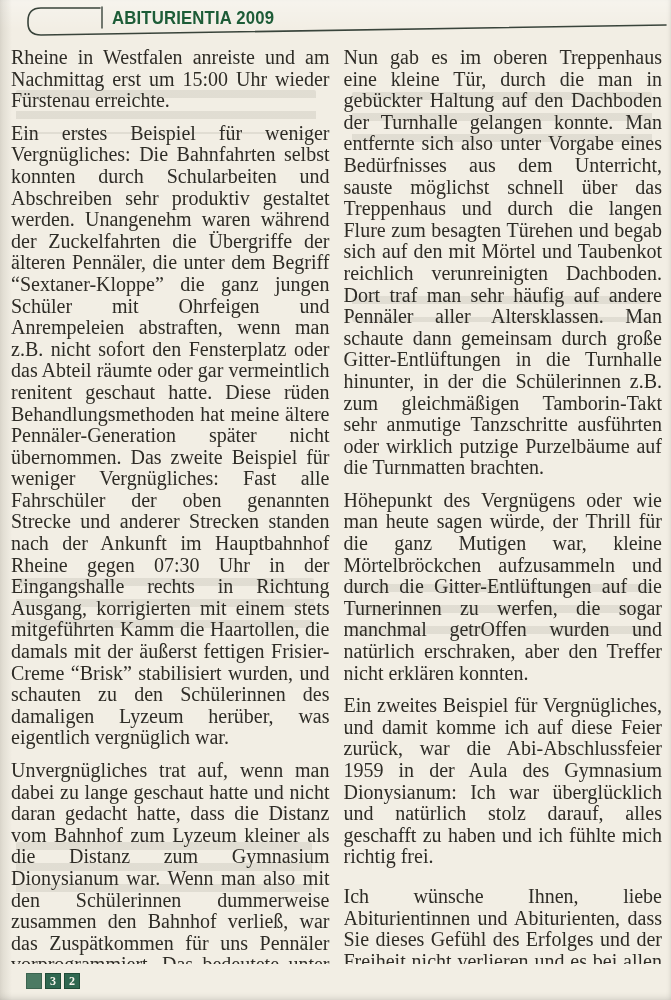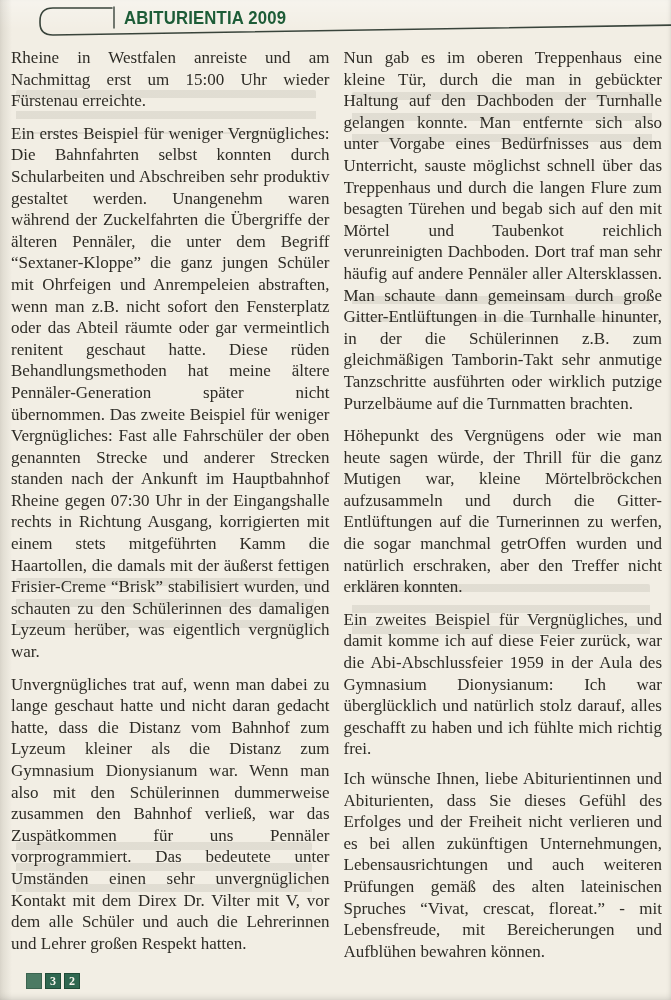--- a/index.html
+++ b/index.html
@@ -20,48 +20,48 @@
     width:671px;height:1000px;
     background:
       linear-gradient(90deg, rgba(90,85,70,.14) 0px, rgba(90,85,70,0) 12px),
       linear-gradient(180deg, rgba(255,255,255,.35) 0px, rgba(255,255,255,0) 30px),
       var(--paper);
     box-shadow: inset 0 -5px 8px -5px rgba(0,0,0,.18), inset -3px 0 6px -4px rgba(0,0,0,.12);
     overflow:hidden;
   }
 
   
-  .hdr{position:absolute;top:0;left:12px;width:592px;height:46px;}
+  .hdr{position:absolute;top:0;left:0;width:592px;height:46px;}
   .hdr svg{position:absolute;top:0;left:0;}
   .hdr .title{
     position:absolute;left:112px;top:6px;
     font-family:"Liberation Sans","DejaVu Sans",sans-serif;
     font-weight:800;font-size:19px;line-height:24px;
     letter-spacing:.2px;
     color:var(--title-green);
     transform:scaleX(.88);transform-origin:left center;
     white-space:nowrap;
   }
 
   
   .cols{
     position:absolute;top:47px;left:11px;right:9px;bottom:36px;
     display:flex;gap:14px;
     z-index:1;
   }
   .col{
     flex:1 1 0;
     text-align:justify;
-    font-size:17px;line-height:21.6px;
+    font-size:20px;line-height:21.6px;
     color:var(--ink);
     overflow:hidden;
     hyphens:auto;-webkit-hyphens:auto;
   }
   .col p{margin:0 0 11px 0;}
-  .col p.tight{margin-bottom:8px;}
+  .col p.tight{margin-bottom:18px;}
 
   
   .ghost{
     position:absolute;z-index:0;pointer-events:none;
     background:repeating-linear-gradient(
       180deg,
       rgba(104,99,86,.12) 0px, rgba(104,99,86,.12) 8px,
       rgba(0,0,0,0) 8px, rgba(0,0,0,0) 21px);
     filter:blur(.6px);
     border-radius:2px;

